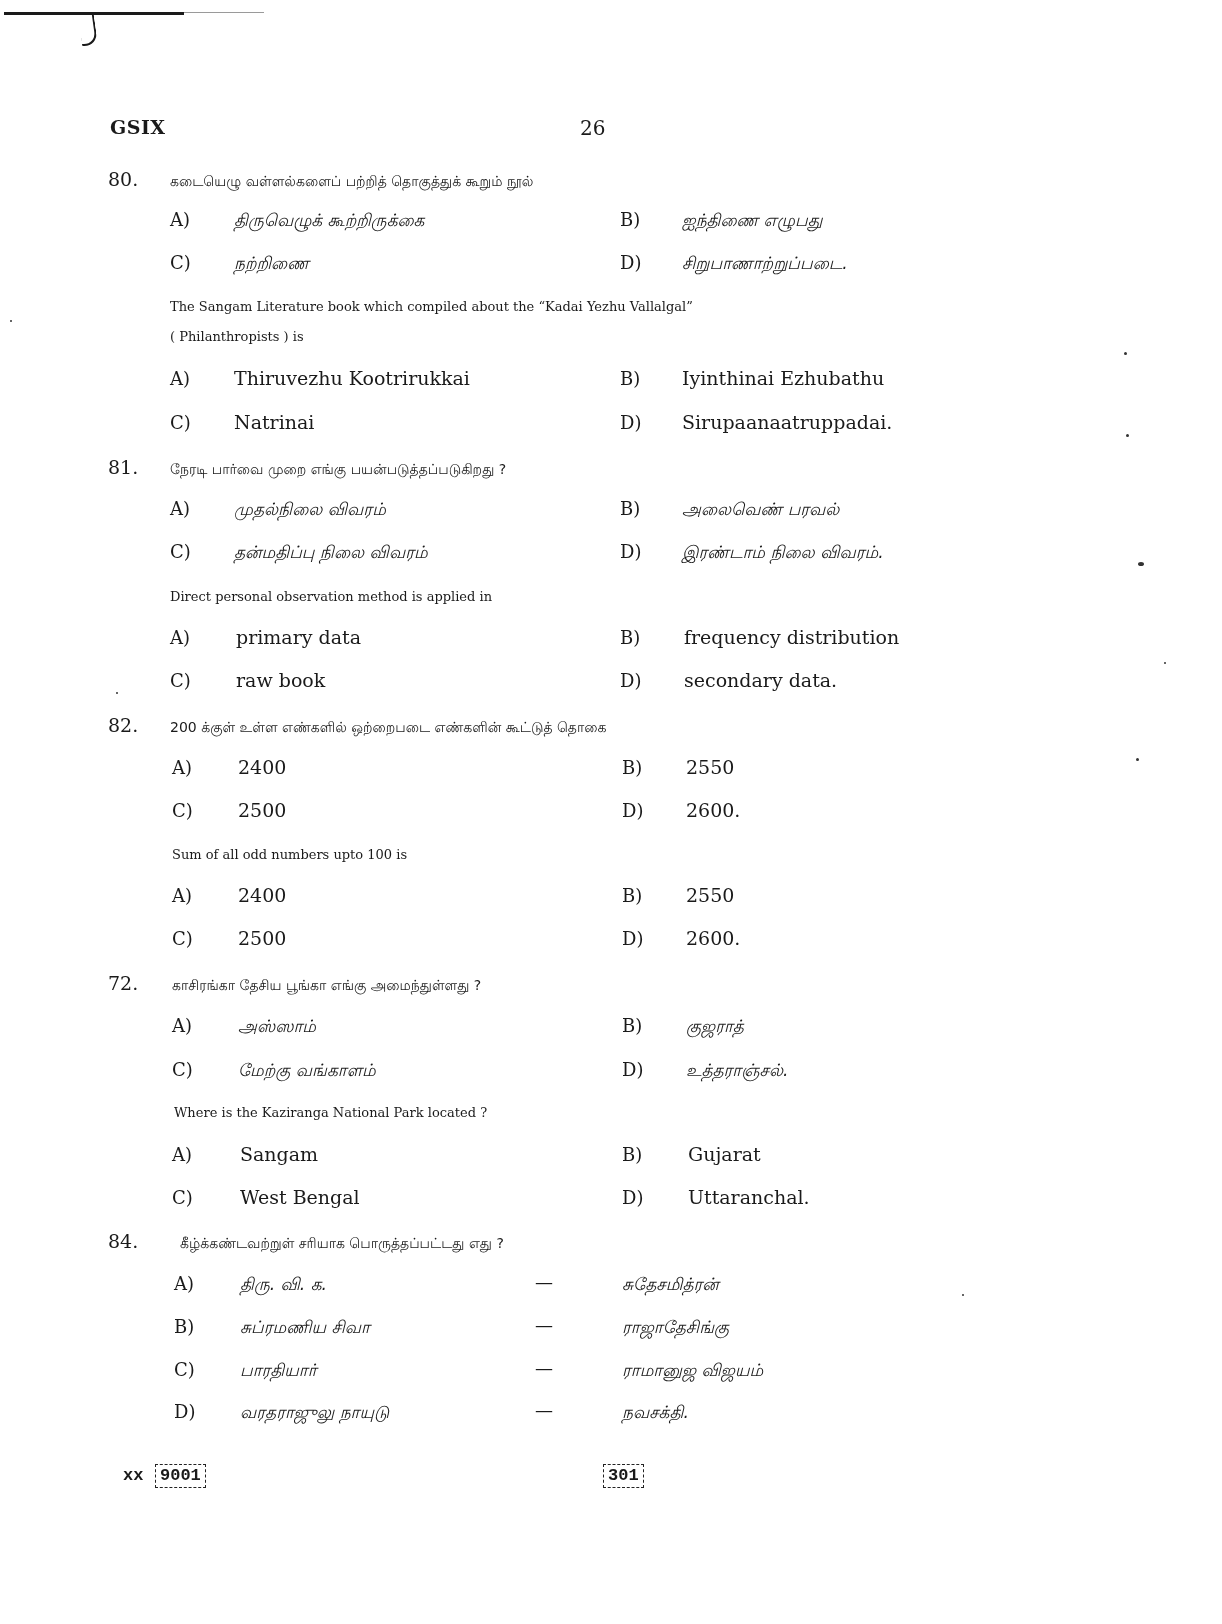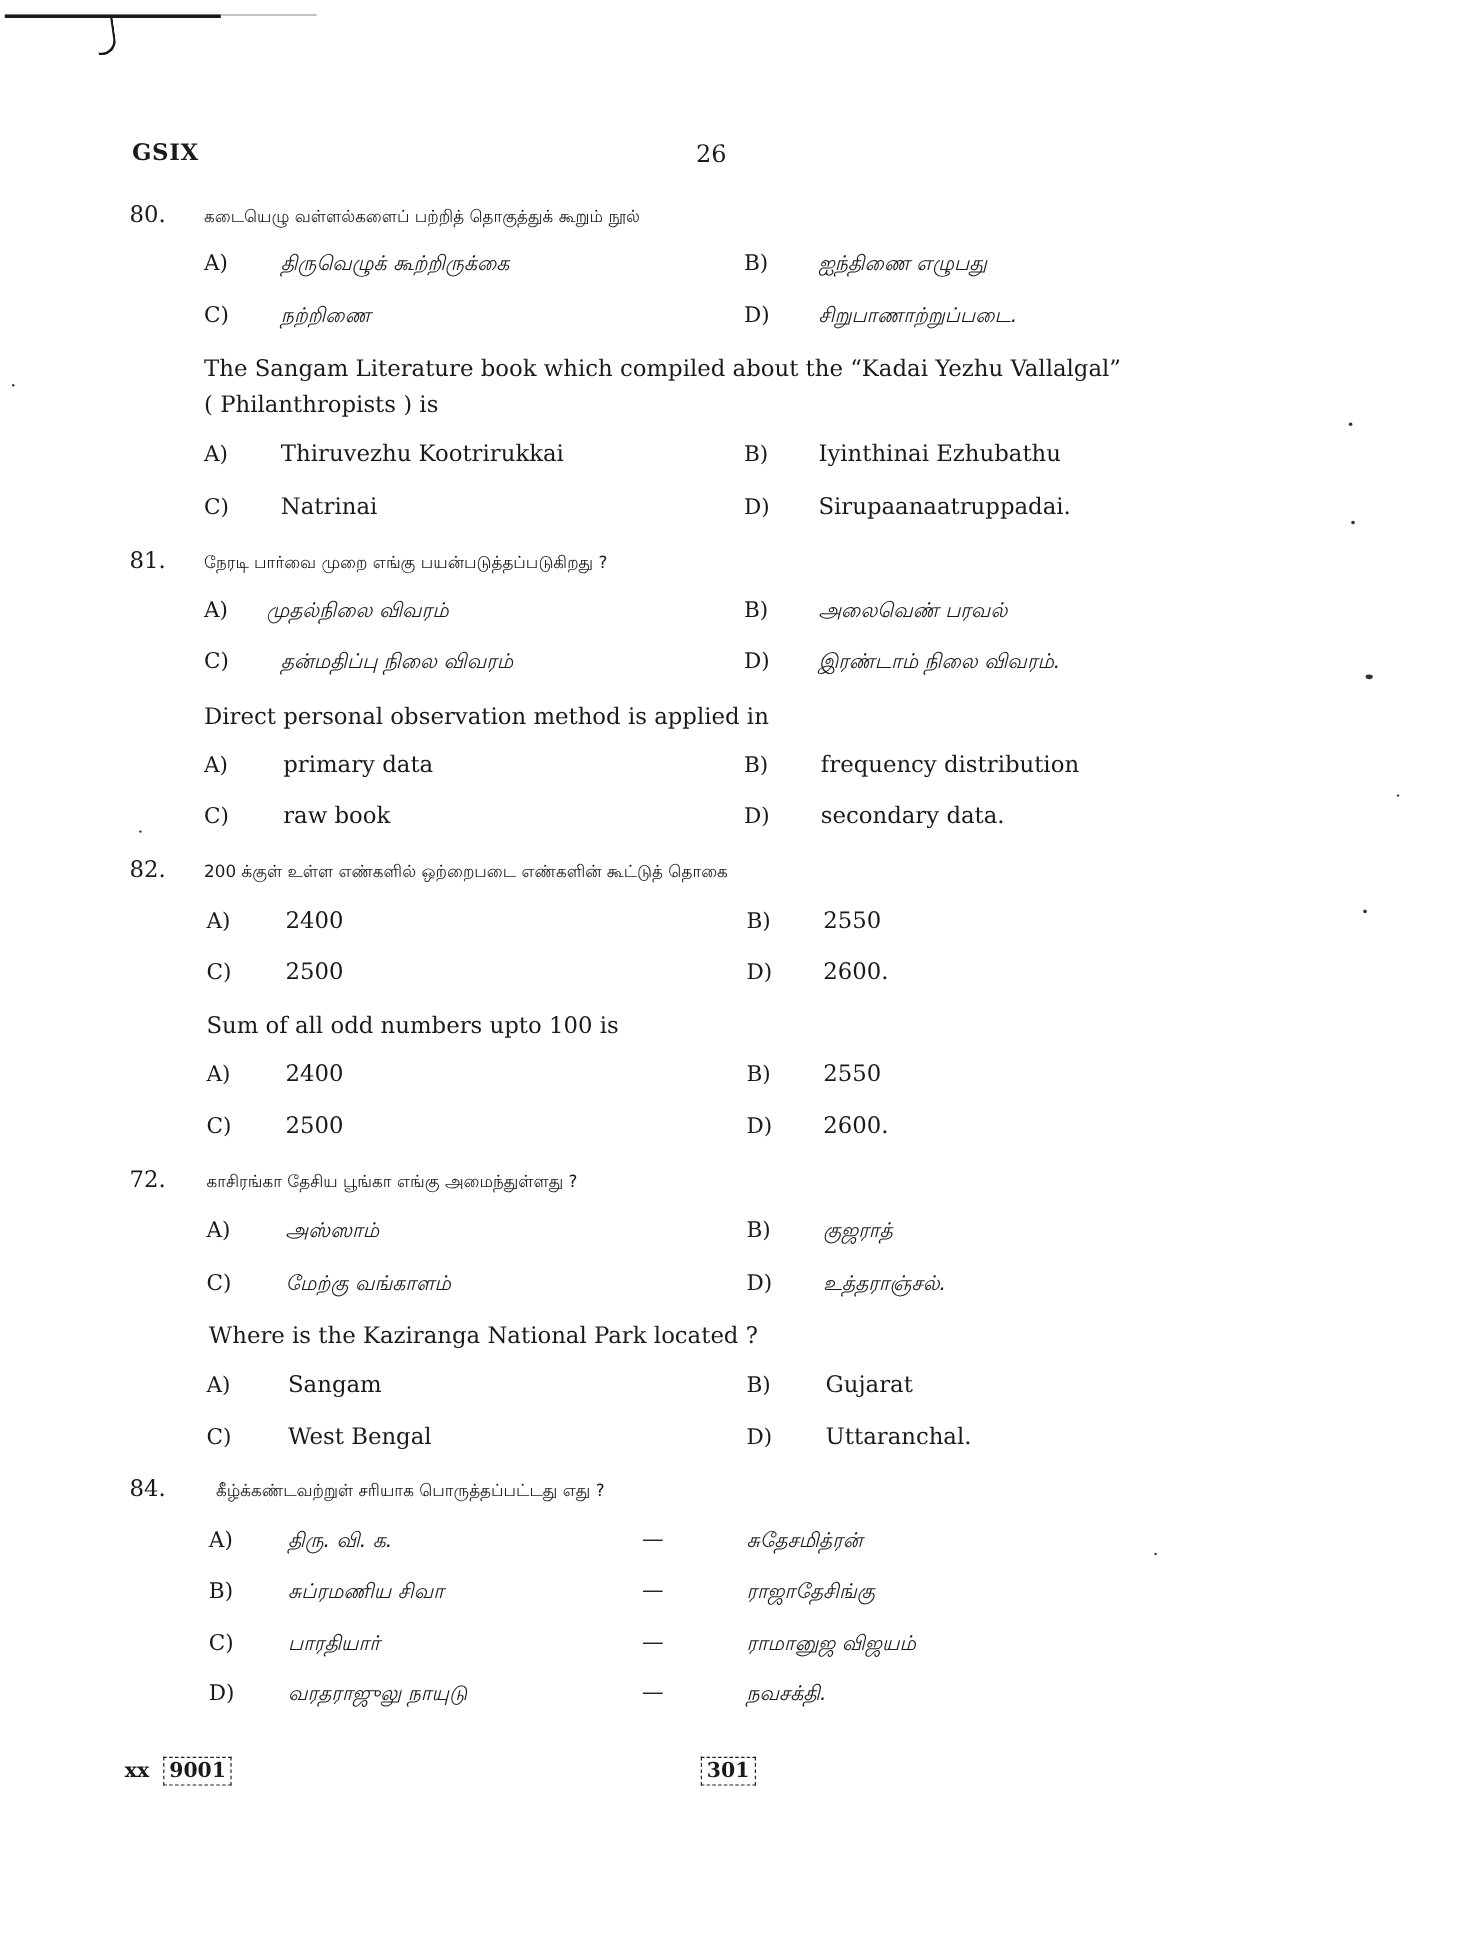--- a/index.html
+++ b/index.html
@@ -81,21 +81,21 @@
     }
     .q-text {
       position: absolute;
       left: 170px;
       width: 900px;
       font-size: 18px;
       line-height: 30px;
     }
     .q-text.en {
       font-family: "DejaVu Serif", serif;
-      font-size: 19px;
+      font-size: 13px;
     }
     .q-text.ta {
       font-family: "DejaVu Sans", sans-serif;
       font-size: 14px;
     }
     .opt-letter {
       position: absolute;
       font-size: 18px;
     }
     .opt-val {
@@ -109,23 +109,24 @@
     }
     .dash {
       position: absolute;
       left: 535px;
       font-size: 18px;
     }
 
     .footer {
       position: absolute;
       top: 1464px;
-      left: 104px;
+      left: 123px;
       width: 600px;
       height: 30px;
+      font-family: Liberation Mono, monospace;
     }
     .footer-prefix {
       position: absolute;
       left: 0;
       top: 2px;
       font-size: 17px;
       font-weight: bold;
     }
     .boxed {
       position: absolute;
@@ -183,21 +184,21 @@
   <span class="opt-val" style="left:234px;top:245px">Natrinai</span>
   <span class="opt-letter" style="left:620px;top:246px">D)</span>
   <span class="opt-val" style="left:682px;top:245px">Sirupaanaatruppadai.</span>
 </div>
 
 <div class="q-block" style="top:454px">
   <span class="q-num" style="top:2px">81.</span>
   <div class="q-text ta" style="top:0">நேரடி பார்வை முறை எங்கு பயன்படுத்தப்படுகிறது ?</div>
 
   <span class="opt-letter" style="left:170px;top:44px">A)</span>
-  <span class="opt-val ta" style="left:222px;top:45px">முதல்நிலை விவரம்</span>
+  <span class="opt-val ta" style="left:234px;top:45px">முதல்நிலை விவரம்</span>
   <span class="opt-letter" style="left:620px;top:44px">B)</span>
   <span class="opt-val ta" style="left:682px;top:45px">அலைவெண் பரவல்</span>
 
   <span class="opt-letter" style="left:170px;top:87px">C)</span>
   <span class="opt-val ta" style="left:234px;top:88px">தன்மதிப்பு நிலை விவரம்</span>
   <span class="opt-letter" style="left:620px;top:87px">D)</span>
   <span class="opt-val ta" style="left:682px;top:88px">இரண்டாம் நிலை விவரம்.</span>
 
   <div class="q-text en" style="top:128px">Direct personal observation method is applied in</div>
 

